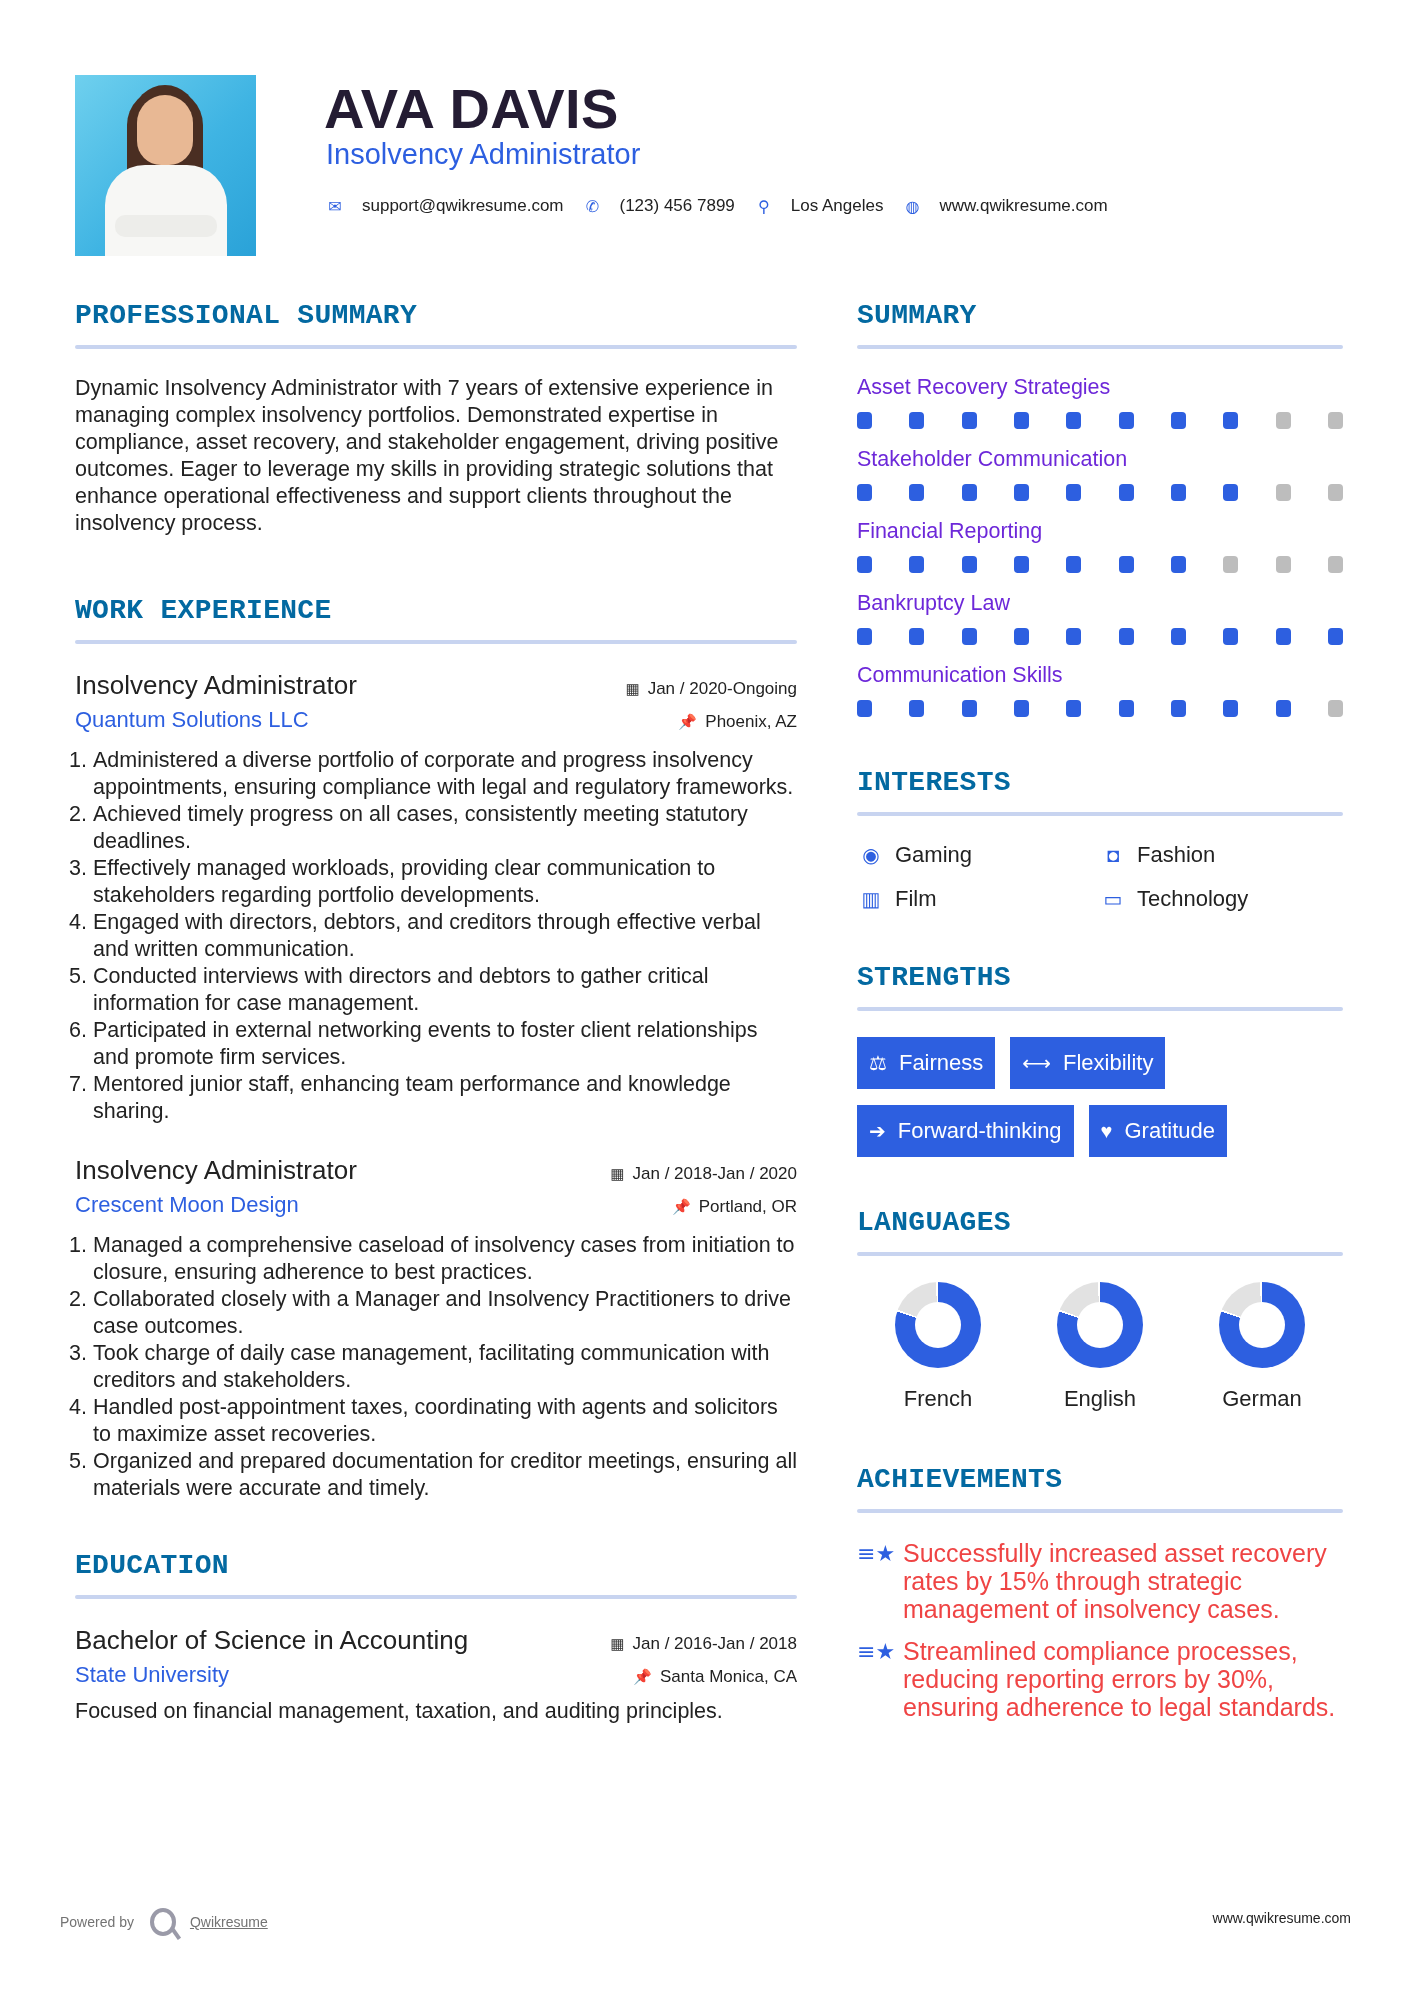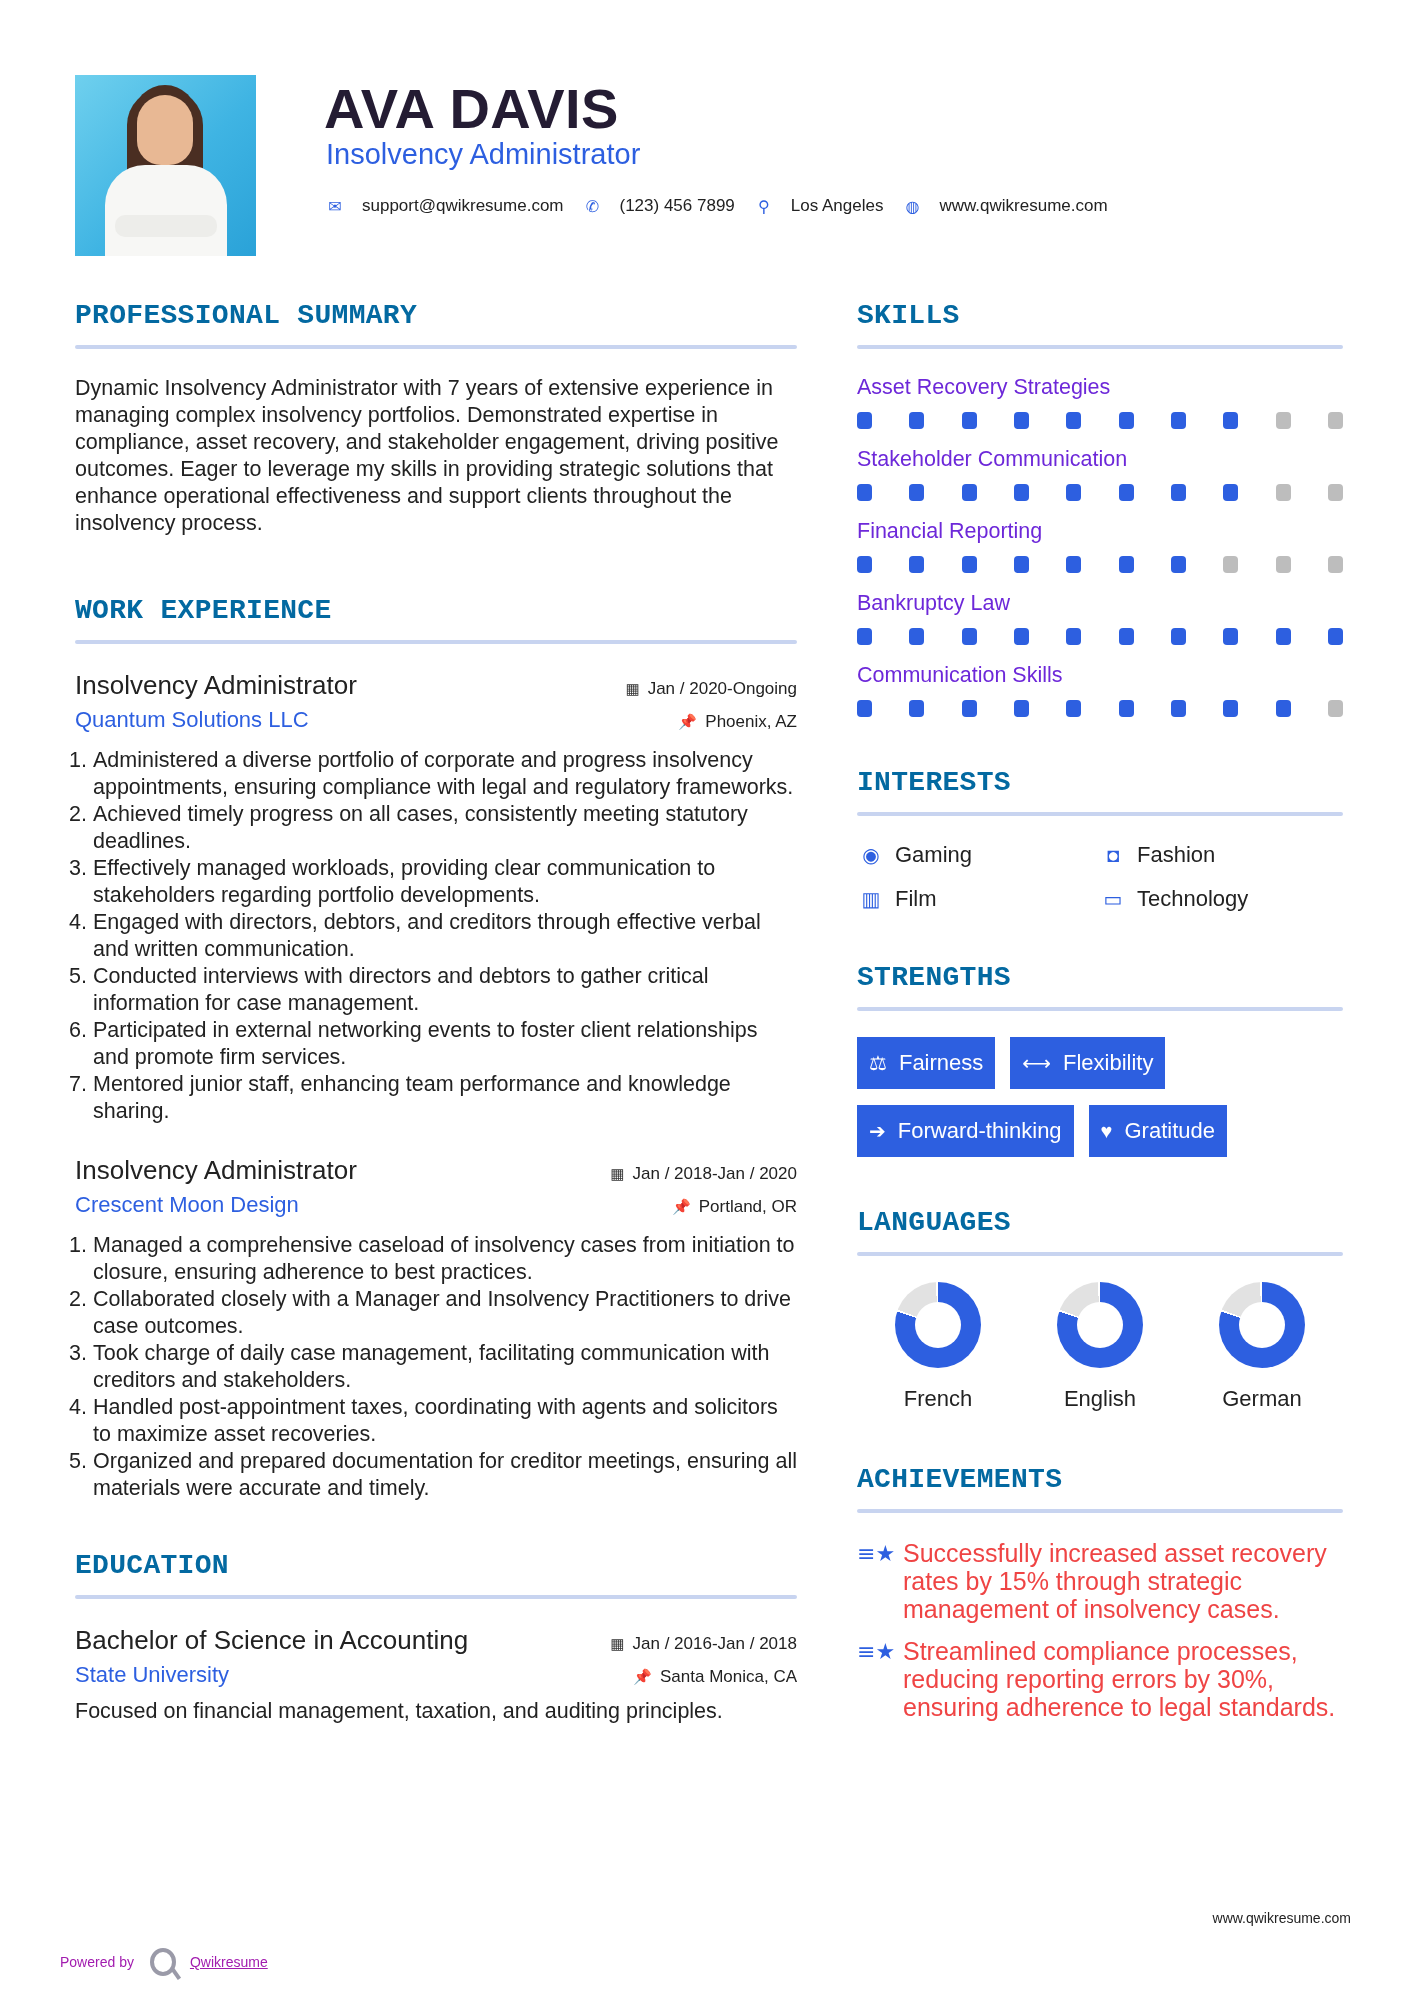--- a/index.html
+++ b/index.html
@@ -54,21 +54,21 @@
   .lang { width: 162px; display: flex; flex-direction: column; align-items: center; }
   .lang:first-child { margin-left: 0; }
   .donut { width: 86px; height: 86px; border-radius: 50%; position: relative; }
   .donut::after { content: ""; position: absolute; left: 20px; top: 20px; width: 46px; height: 46px; border-radius: 50%; background: #fff; }
   .lang-name { font-size: 22px; font-family: "Liberation Sans", sans-serif; margin-top: 18px; color: #222; }
 
   .ach { display: flex; margin-bottom: 14px; }
   .ach .ai { width: 46px; color: #2d5fe0; font-size: 22px; padding-top: 2px; flex-shrink: 0; }
   .ach .at { font-size: 25px; line-height: 28px; font-family: "Liberation Sans", sans-serif; color: #ef4444; }
 
-  .footer-left { position: absolute; left: 60px; top: 1908px; display: flex; align-items: center; font-size: 14px; font-family: "Liberation Sans", sans-serif; color: #a21caf; margin-top: 40px; }
+  .footer-left { position: absolute; left: 60px; top: 1908px; display: flex; align-items: center; font-size: 14px; font-family: "Liberation Sans", sans-serif; color: #737373; }
   .footer-left .qlogo { width: 26px; height: 28px; border: 4px solid #9a9aa8; border-radius: 50%; margin: 0 14px 0 16px; position: relative; }
   .footer-left .qlogo::after { content: ""; position: absolute; right: -6px; bottom: -8px; width: 4px; height: 12px; background: #9a9aa8; transform: rotate(-35deg); }
   .footer-left .brand { text-decoration: underline; }
   .footer-right { position: absolute; right: 56px; top: 1910px; font-size: 14px; font-family: "Liberation Sans", sans-serif; color: #222; }
 </style>
 </head>
 <body>
 
 <div class="photo">
   <div class="hair"></div>
@@ -179,21 +179,21 @@
           <span>Santa Monica, CA</span>
         </div>
       </div>
       <p class="text" style="margin-top:10px;">Focused on financial management, taxation, and auditing principles.</p>
     </div>
   </section>
 </div>
 
 <div class="col-right">
   <section style="margin-bottom:50px;">
-    <div class="sec-head">SKILLS</div>
+    <div class="sec-head">SUMMARY</div>
     <div class="divider"></div>
     <div id="skills-list">
         <div class="skill">
           <div class="skill-name">Asset Recovery Strategies</div>
           <div class="dots">
             <span class="dot"></span>
             <span class="dot"></span>
             <span class="dot"></span>
             <span class="dot"></span>
             <span class="dot"></span>

